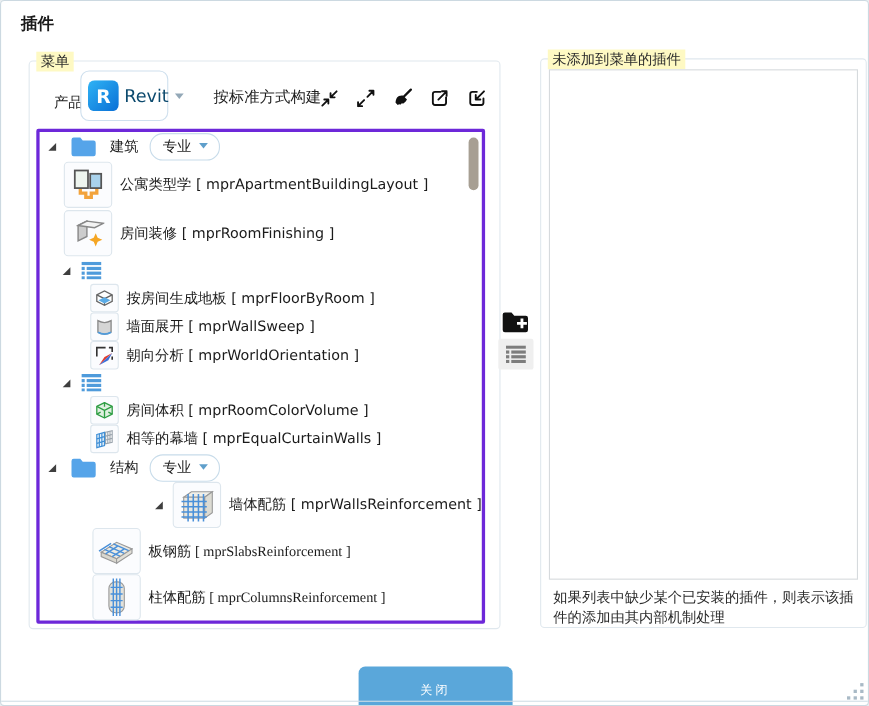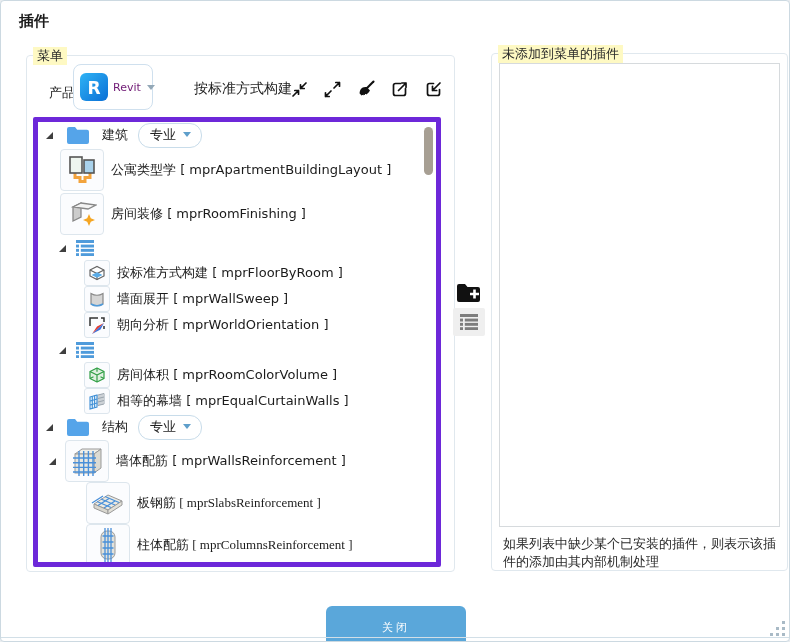--- a/index.html
+++ b/index.html
@@ -9,37 +9,37 @@
   
   .groupbox{position:absolute;border:1px solid #e0e8ee;border-radius:4px;background:#fff;}
   .gb-label{position:absolute;top:-9px;left:6px;background:#fef9c3;padding:0 4px;font-size:13px;color:#2b2b2b;white-space:nowrap;}
   #menu-box{left:25px;top:54px;width:427px;height:515px;}
   #right-box{left:490px;top:52px;width:295px;height:516px;}
 
   
   .product-label{position:absolute;left:22px;top:28px;font-size:13px;color:#222;}
   .product-dd{position:absolute;left:46px;top:8px;width:80px;height:46px;background:#fff;border:1px solid #cfe0ee;border-radius:8px;display:flex;align-items:center;padding:0 6px;box-sizing:border-box;cursor:pointer;gap:5px;}
   .product-dd .plogo{flex:none;display:flex;}
-  .product-dd .ptext{font-size:11px;color:#701a75;}
+  .product-dd .ptext{font-size:16px;color:#0c4a6e;}
   .dd-caret{width:0;height:0;border-left:4px solid transparent;border-right:4px solid transparent;border-top:5px solid #93a8b7;margin-left:1px;}
 
   .build-label{position:absolute;left:167px;top:24px;font-size:14px;color:#1d1d1d;white-space:nowrap;}
   .toolbar{position:absolute;left:261px;top:20px;display:flex;gap:10px;align-items:center;}
   .tbtn{background:none;border:none;padding:2px;margin:0;cursor:pointer;display:flex;align-items:center;justify-content:center;height:26px;}
 
   
-  .tree-panel{position:absolute;left:6px;top:61px;width:408px;height:450px;border:5px solid #6d28d9;border-radius:2px;background:#fff;box-sizing:border-box;overflow:hidden;}
+  .tree-panel{position:absolute;left:6px;top:61px;width:408px;height:450px;border:3px solid #6d28d9;border-radius:2px;background:#fff;box-sizing:border-box;overflow:hidden;}
   .scroll-thumb{position:absolute;right:3px;top:5px;width:9px;height:48px;background:#a79f93;border-radius:4.5px;}
 
   .trow{display:flex;align-items:center;font-size:13px;color:#1b1b1b;box-sizing:border-box;}
   .k-group{height:26px;padding-left:8px;}
   .k-item-lg{height:44px;padding-left:22px;}
   .k-subgroup{height:24px;padding-left:21px;}
   .k-item-sm{height:26px;padding-left:46px;}
-  .k-item-lg-exp{height:42px;padding-left:11px;}
+  .k-item-lg-exp{height:42px;padding-left:11px;justify-content:flex-end;}
   .k-item-lg-nested{height:42px;padding-left:48px;font-family:Liberation Serif, serif;}
 
   .expander{flex:none;width:0;height:0;border-left:7px solid transparent;border-bottom:7px solid #3f3f3f;}
   .k-group .expander{margin-right:13px;}
   .k-subgroup .expander{margin-right:10px;}
   .k-item-lg-exp .expander{margin-right:9px;}
 
   .gicon{flex:none;display:flex;align-items:center;}
   .iconbox{flex:none;display:flex;align-items:center;justify-content:center;border:1px solid #dde6ed;background:#fbfcfe;}
   .iconbox.lg{width:42px;height:40px;border-radius:4px;}
@@ -180,21 +180,21 @@
             </span>
           </div>
           <div class="trow k-item-sm">
             <span class="iconbox sm">
               <svg width="20" height="20" viewBox="0 0 20 20">
                 <path d="M3 7 L10 3.5 L17 7 L17 13 L10 16.5 L3 13 z" fill="#fff" stroke="#666" stroke-width="1.2"></path>
                 <path d="M3 7 L10 10.5 L17 7 M10 10.5 V16.5" stroke="#666" stroke-width="1.2" fill="none"></path>
                 <path d="M4.5 12 L10 9.2 L15.5 12 L10 14.8 z" fill="#5aabe6"></path>
               </svg>
             </span>
-            <span class="tlabel">按标准方式构建 [ mprFloorByRoom ]</span>
+            <span class="tlabel">按房间生成地板 [ mprFloorByRoom ]</span>
           </div>
           <div class="trow k-item-sm">
             <span class="iconbox sm">
               <svg width="20" height="20" viewBox="0 0 20 20">
                 <path d="M4 4.5 q6 3.5 12 0 v10.5 q-6 3.5 -12 0 z" fill="#d5d5d5" stroke="#888" stroke-width="1.2"></path>
                 <path d="M4 15 q6 3.5 12 0" fill="none" stroke="#4f9bdb" stroke-width="1.6"></path>
               </svg>
             </span>
             <span class="tlabel">墙面展开 [ mprWallSweep ]</span>
           </div>

